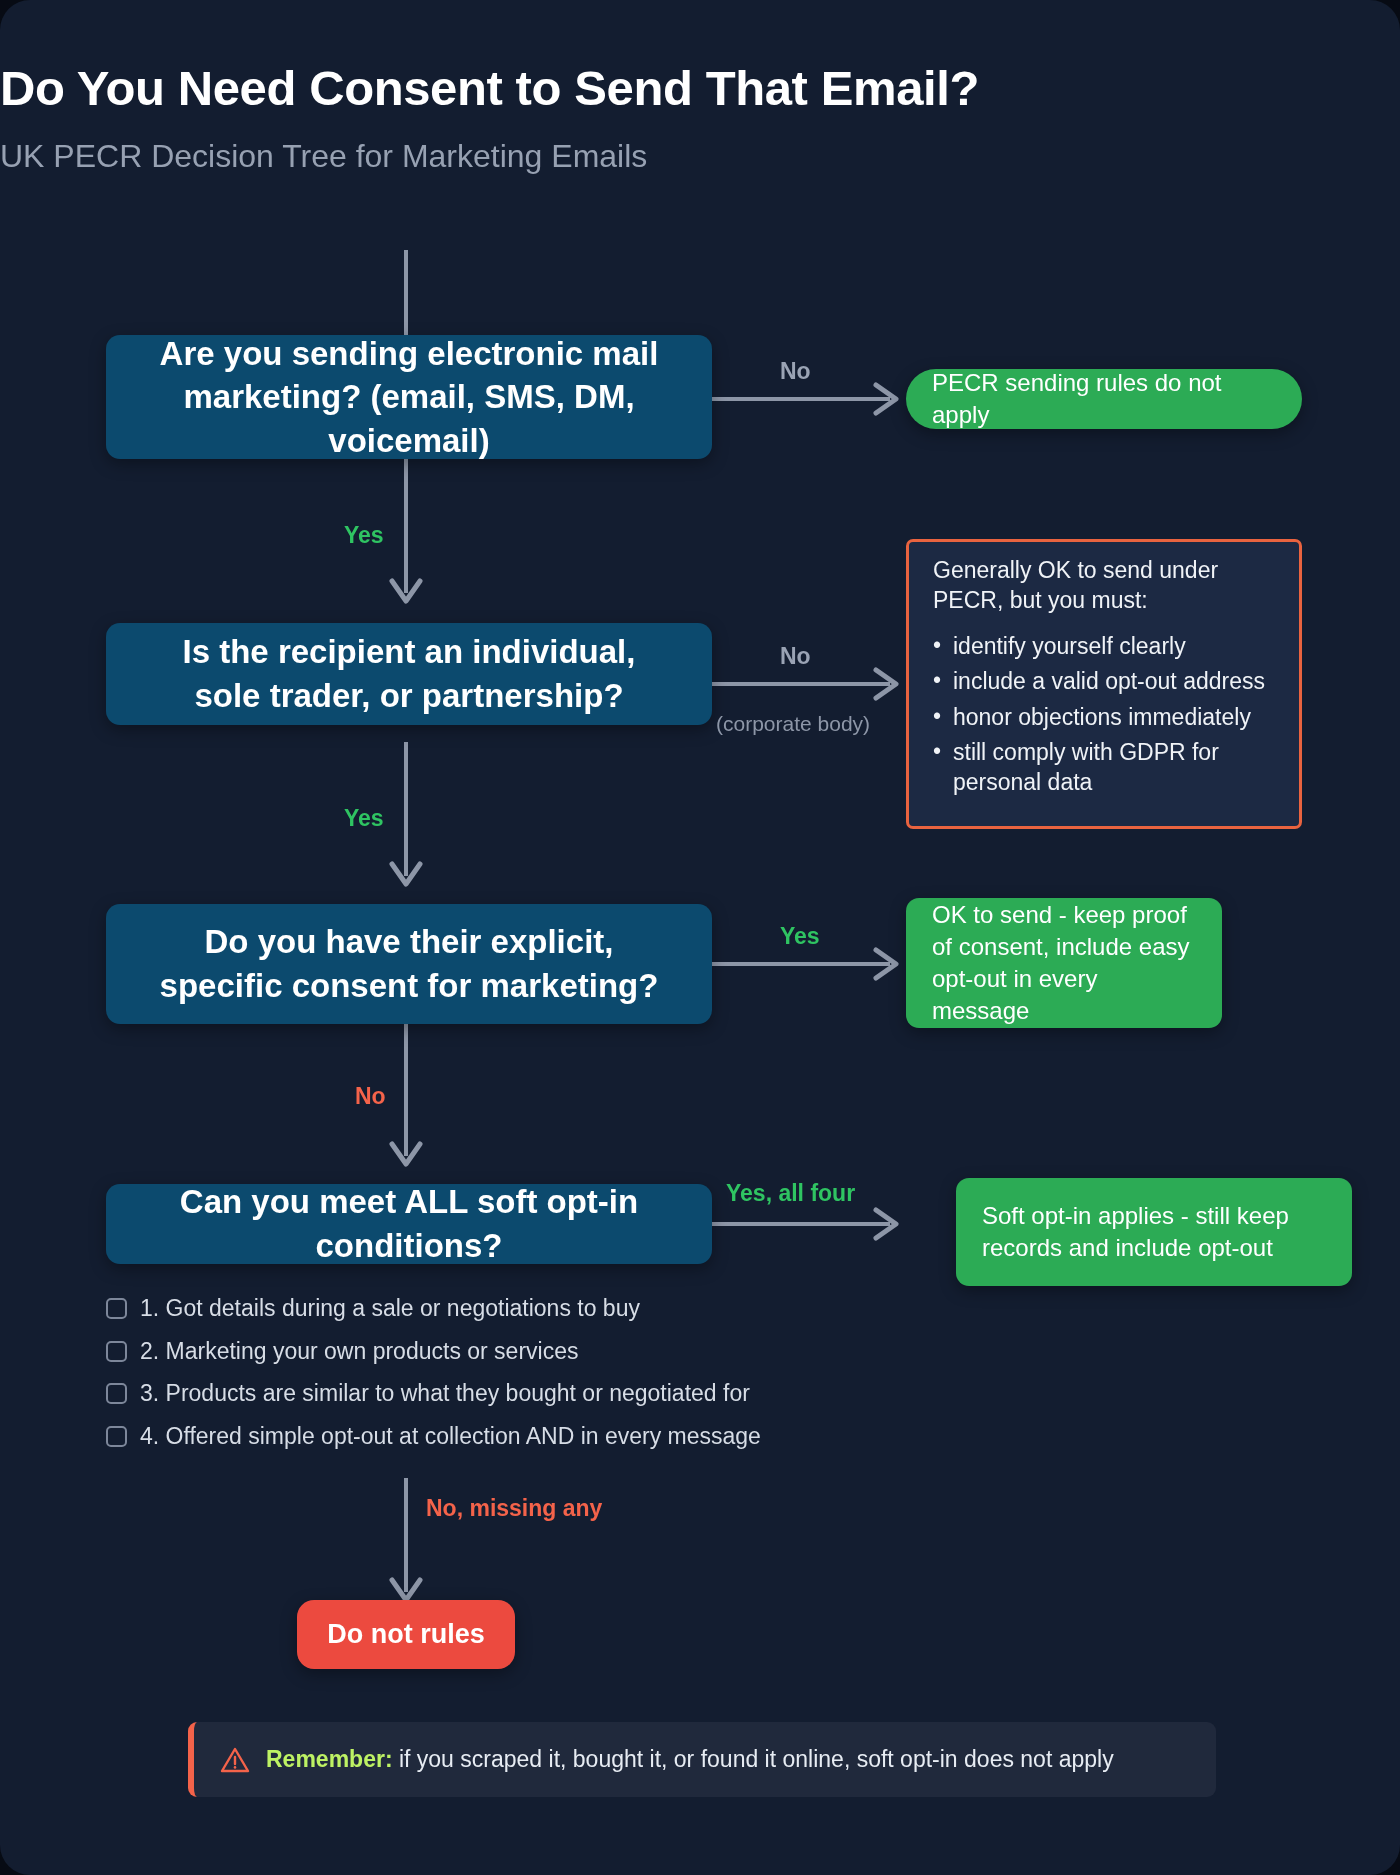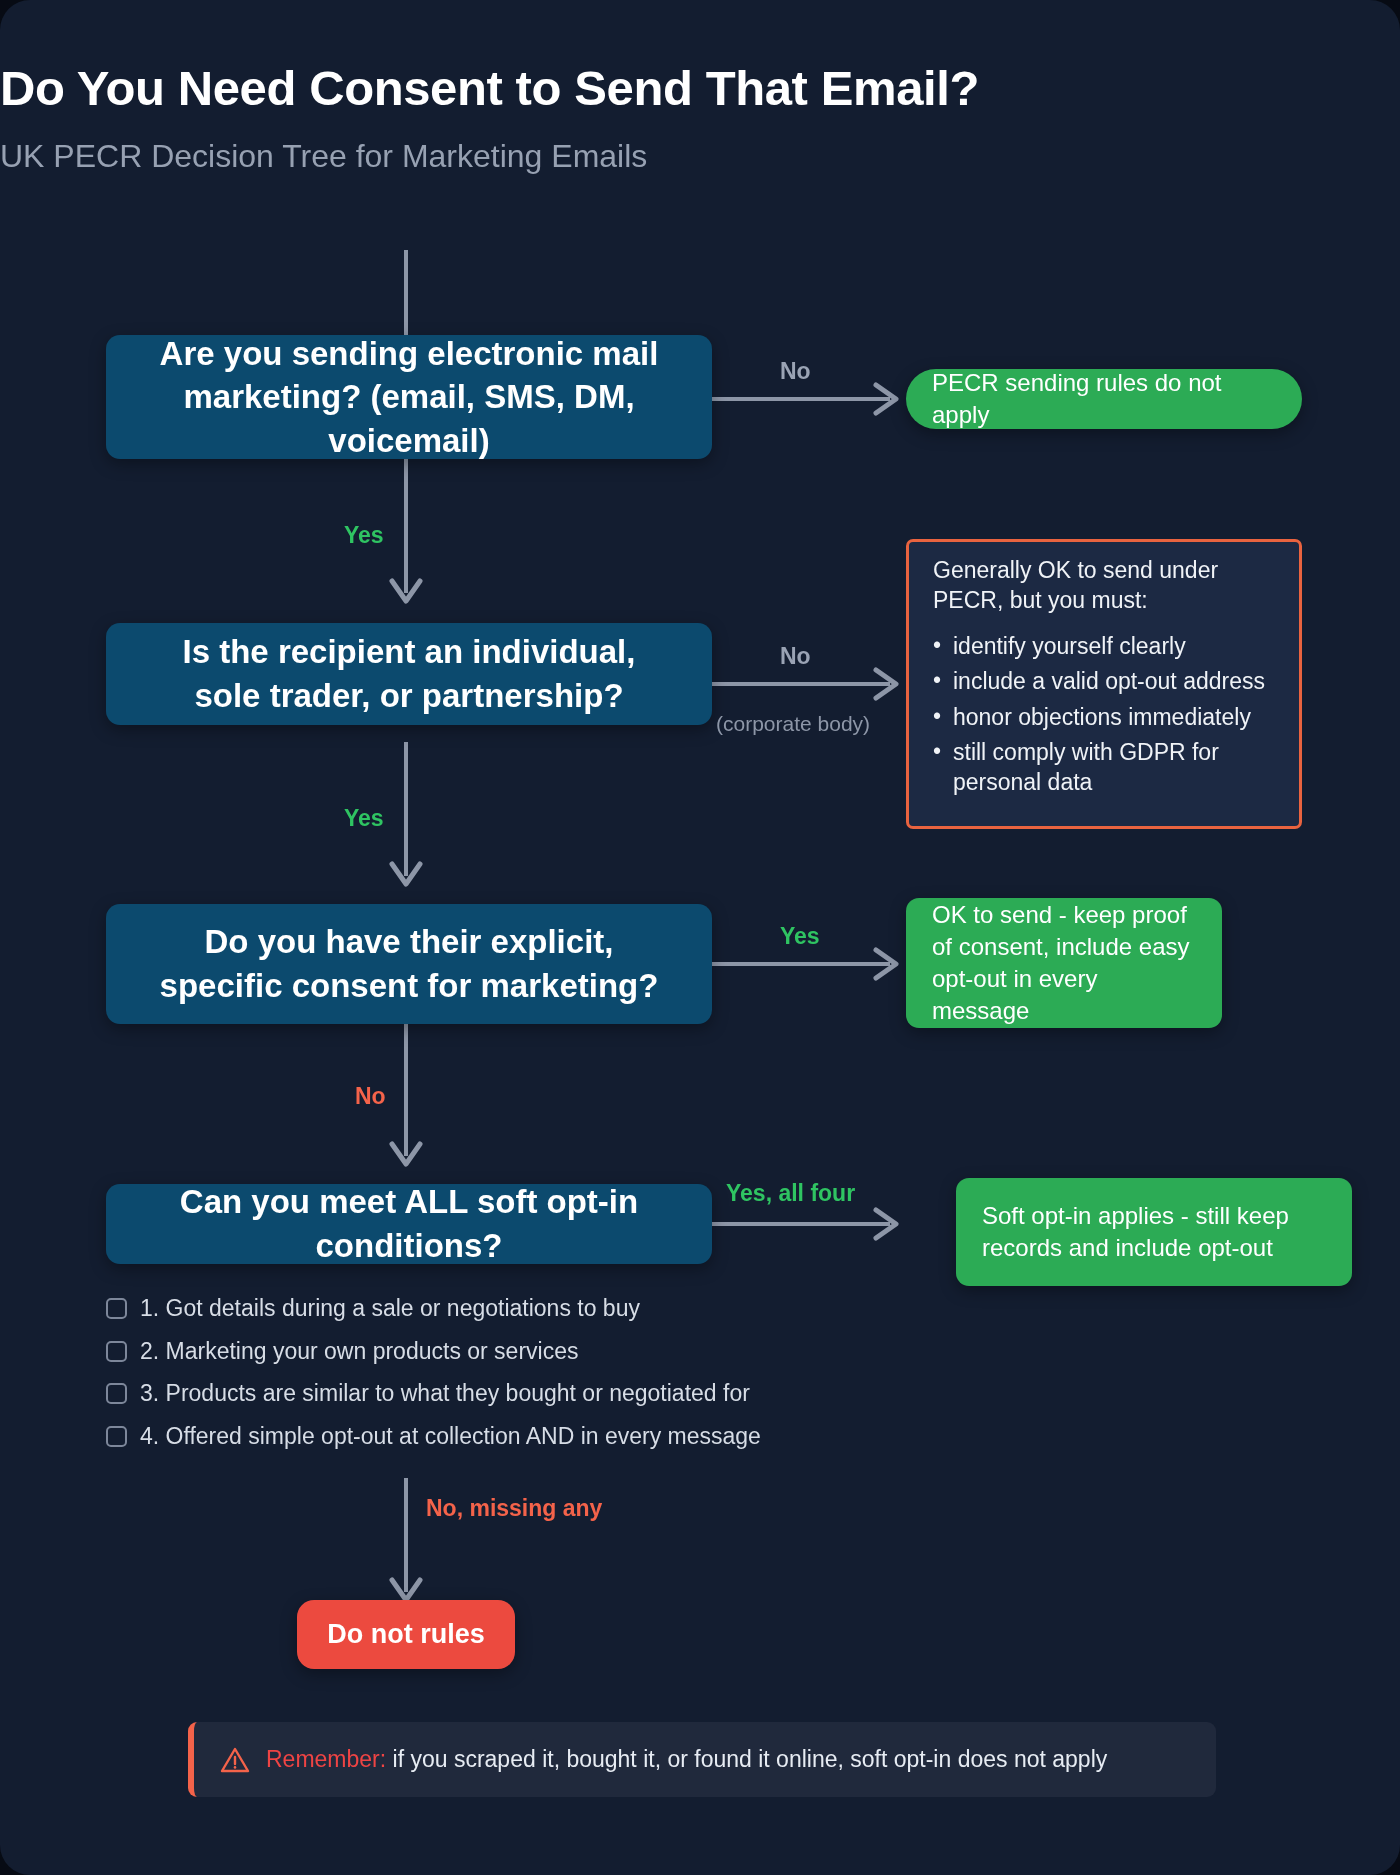--- a/index.html
+++ b/index.html
@@ -151,21 +151,21 @@
     display: flex;
     align-items: center;
     background: #20293c;
     border-radius: 9px;
     border-left: 6px solid #f4634a;
     padding: 0 26px;
     color: #e7ecf3;
     font-size: 23px;
   }
   .footer-bar .warn-icon { flex: none; margin-right: 16px; display: block; }
-  .footer-strong { font-weight: 400; color: #ef4444; }
+  .footer-strong { font-weight: 700; color: #bef264; }
 </style>
 </head>
 <body>
 
 <div id="canvas">
 
   <div class="header">
     <div class="title">Do You Need Consent to Send That Email?</div>
     <div class="subtitle">UK PECR Decision Tree for Marketing Emails</div>
   </div>

